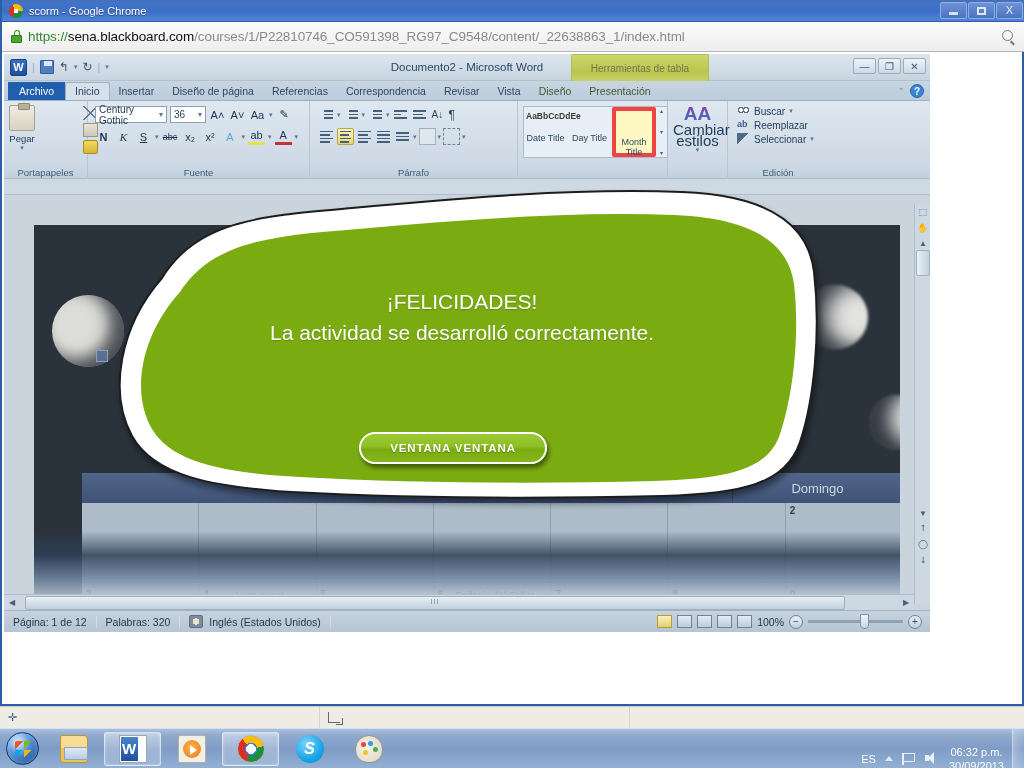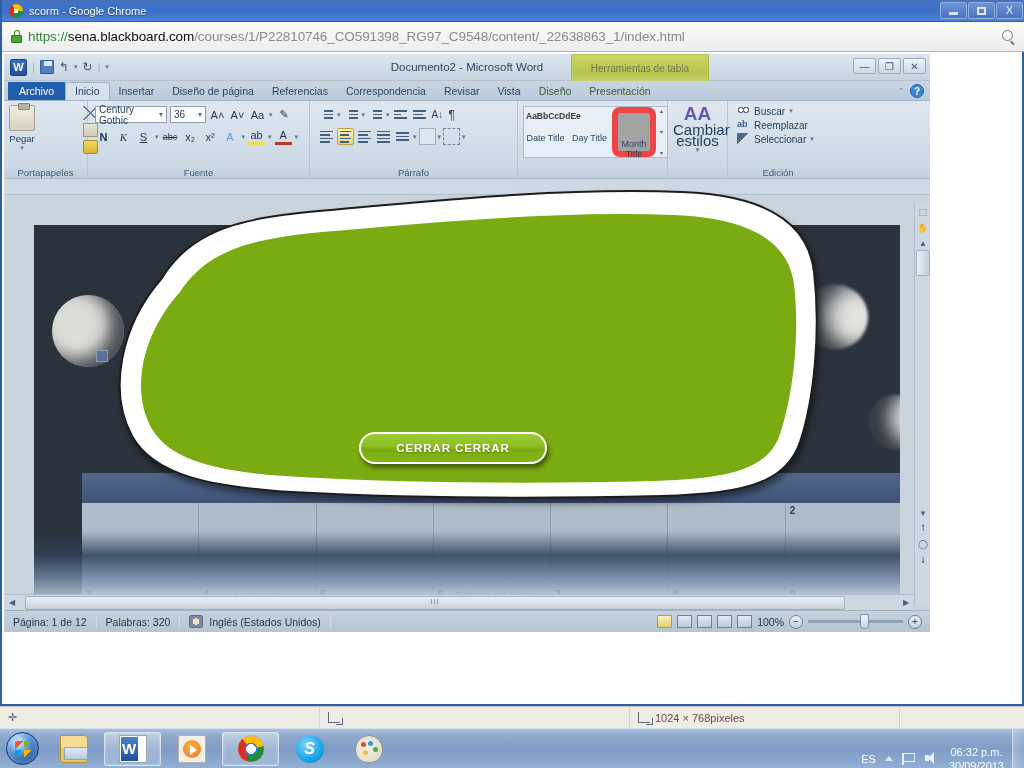--- a/index.html
+++ b/index.html
@@ -153,21 +153,21 @@
   .pbtn i{ display:block;height:1.5px;background:#45607c; }
   .pbtn i.s{width:60%;} .pbtn i.m{width:80%;} .pbtn i.f{width:100%;}
   .pbtn.sel{ background:linear-gradient(to bottom,#fdf3bd,#e8d673); border:1px solid #b8a441; border-radius:2px;}
   .pbtn.list i{ margin-left:4px; width:70%;}
   .pbtn.list:before{content:"";position:absolute;}
   .pilcrow{font-size:12px;color:#2a4763;}
 
   .styles-grp{ width:150px; display:flex; align-items:flex-start; }
   .stylegal{ border:1px solid #aabbc9; background:#e7eef5; height:52px; display:flex; margin-top:3px;}
   .stylecell{ width:44px; padding:4px 2px 0; text-align:center; border-right:1px solid transparent;}
-  .stylecell.on{ border:6px solid #ef4444; background:#a3a3a3; border-radius:8px;}
+  .stylecell.on{ border:4px solid #ef4444; background:#fef9c3; border-radius:2px;}
   .stylecell .prev{ font-size:8.5px; font-weight:bold; color:#3b3b32; }
   .stylecell .nm{ font-size:9px; color:#2a4763; margin-top:12px;}
   .galnav{ width:11px; display:flex; flex-direction:column; justify-content:space-between; padding:1px;}
   .galnav span{font-size:6px;color:#45607c;text-align:center;line-height:1;}
 
   .chstyle-grp{ width:60px; text-align:center; padding-top:4px;}
   .AAicon{font-size:19px;font-weight:bold;line-height:17px;
      background:linear-gradient(to bottom,#8e3fa8,#3a6fc0);-webkit-background-clip:text;background-clip:text;color:transparent;}
 
   .edit-grp{ width:100px; padding-top:3px;}
@@ -599,20 +599,21 @@
     <div id="word-body">
       <div id="doc-viewport">
         <div class="moon m1"></div>
         <div class="moon m2"></div>
         <div class="moon m3"></div>
         <div class="anchor-ic"></div>
 
         <div id="cal-table">
           <div id="cal-head">
             <div class="hcell" style="flex:3;">Lunes</div>
+            <div class="hcell" style="flex:0.78;border-right:none;">Domingo</div>
           </div>
           <div id="cal-row1">
             <div class="c"></div>
             <div class="c"></div>
             <div class="c"></div>
             <div class="c"></div>
             <div class="c"></div>
             <div class="c"></div>
             <div class="c" style="border-right:none;">
               <span class="num">2</span>
@@ -702,35 +703,35 @@
                C719,146 712,214 698,256 C684,298 640,308 560,310
                C430,313 300,312 190,306 C110,301 52,290 30,250
                C6,206 18,140 60,92 Z" fill="#ffffff" stroke="#1d1d1d" stroke-width="2"></path>
       <path d="M78,106 C112,54 172,50 256,43 C362,34 468,25 572,29 C644,32 686,53 692,98
                C698,150 691,210 678,248 C666,284 626,293 552,295
                C428,298 304,297 198,291 C124,287 70,277 50,243
                C28,205 40,148 78,106 Z" fill="#7aab11"></path>
     </svg>
   </div>
 
-
-  <div id="close-window-button">CERRAR CERRAR</div>
+  <div id="blob-text">
+    <div>¡FELICIDADES!</div>
+    <div>La actividad se desarrolló correctamente.</div>
+  </div>
+
+  <div id="close-window-button">VENTANA VENTANA</div>
 
 </div>
 
 <div id="desktop-strip">
   <span class="cell c1">
     <span style="color:#4b5f76;">✛</span>
   </span>
   <span class="cell c2">
     <span class="crop-ic"></span>
-  </span>
-  <span class="cell c3">
-    <span class="crop-ic"></span>
-    <span>1024 × 768pixeles</span>
   </span>
 </div>
 
 <div id="taskbar">
   <div id="start-orb">
       <div class="orb"></div>
     </div>
   <div class="tbtn">
       <span class="tico ic-explorer"></span>
     </div>

